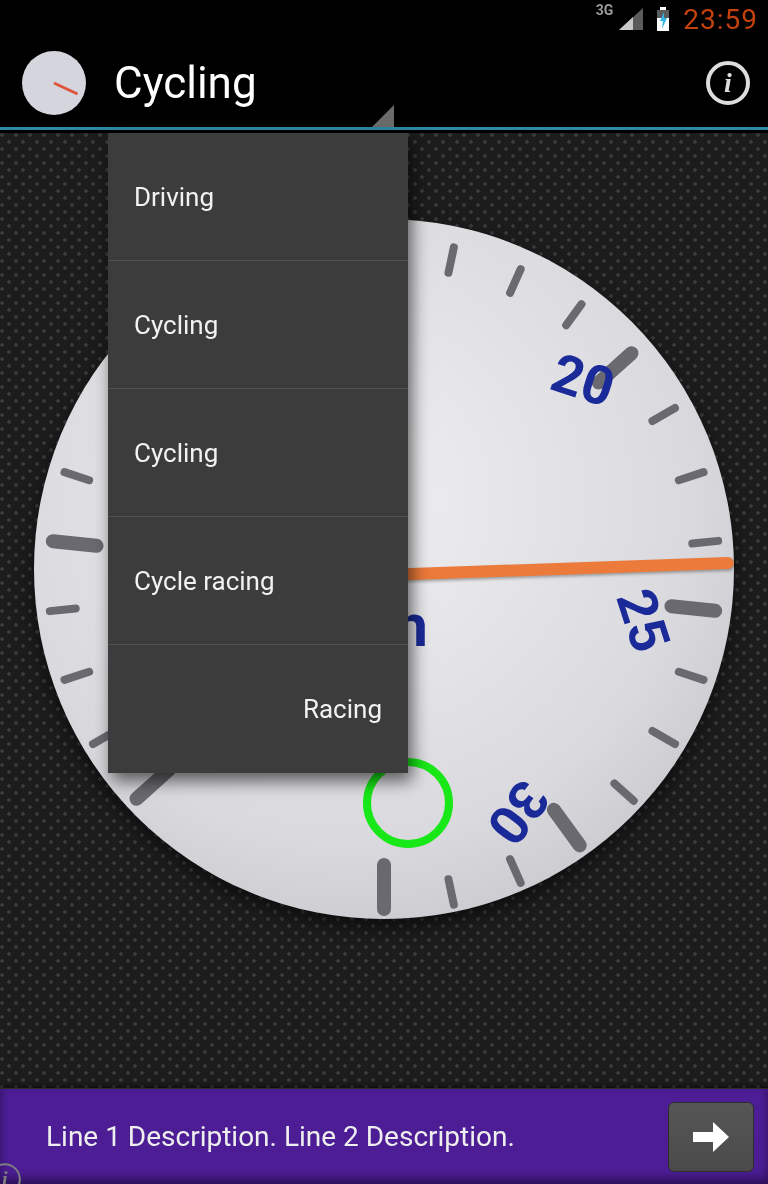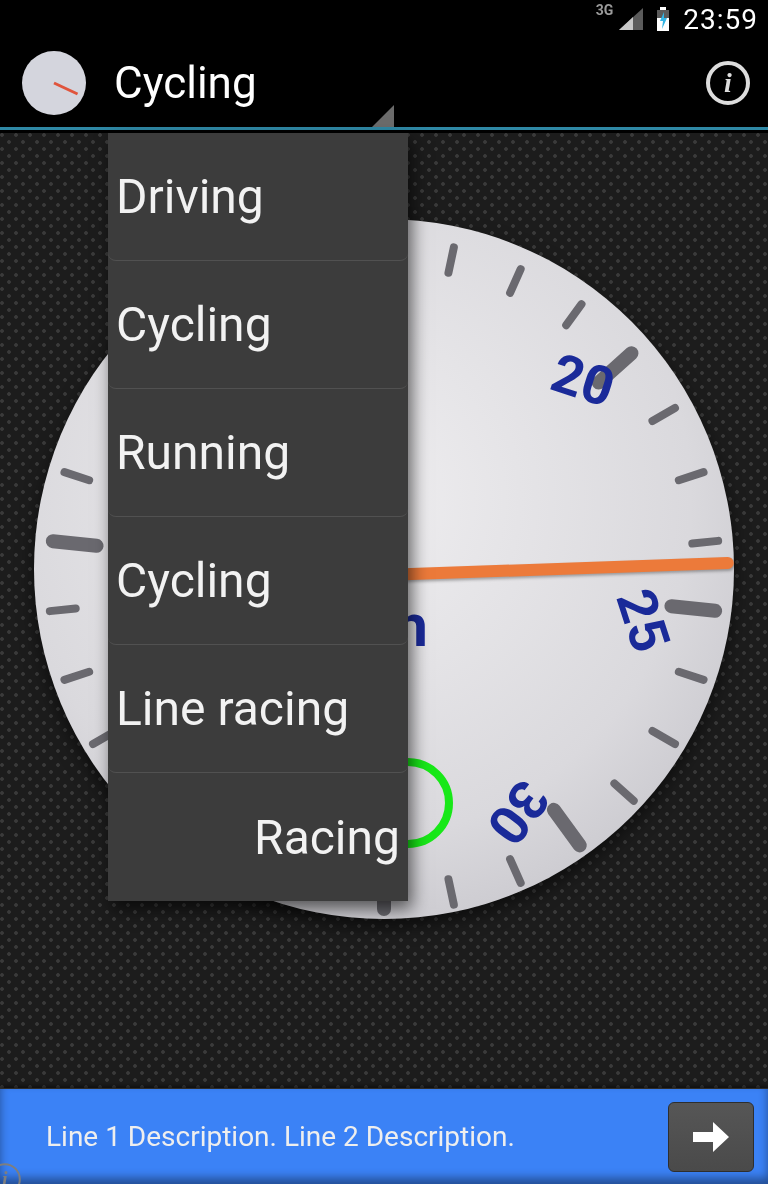--- a/index.html
+++ b/index.html
@@ -18,21 +18,21 @@
     display: flex; justify-content: flex-end; align-items: center;
     padding: 0 10px; gap: 12px;
     font-size: 28px;
   }
   .status-3g {
     color: #9a9a9a; font-size: 14px; font-weight: bold;
     align-self: flex-start; margin-top: 2px; margin-right: -6px;
   }
   .sig { width: 24px; height: 22px; }
   .batt { width: 16px; height: 24px; }
-  .clock { color: #ffffff; font-size: 28px; letter-spacing: 1px; }
+  .clock { color: #c2410c; font-size: 28px; letter-spacing: 1px; }
 
   
   .action-bar {
     height: 92px;
     display: flex; align-items: center;
     padding: 0 18px 0 22px;
     border-bottom: 3px solid #2f88a5;
     position: relative;
     background:#000;
   }
@@ -117,32 +117,31 @@
   .dropdown{
     position:absolute; left:108px; top:133px;
     width:300px;
     background:#3c3c3c;
     box-shadow: 4px 8px 16px rgba(0,0,0,.6);
     z-index:50;
   }
   .dd-item{
     height:128px;
     display:flex; align-items:center;
-    padding:0 8px;
-    font-size:48px; font-weight:400;
+    padding:0 26px;
+    font-size:26px; font-weight:400;
     border-bottom:1px solid #515151;
     color:#f2f2f2;
-    border-radius:8px;
   }
   .dd-item:last-child{border-bottom:none;justify-content:flex-end;}
 
   
   .footer{
     position:absolute; left:0; right:0; bottom:0; height:96px;
-    background:#3b82f6;
+    background:#4c1d95;
     border-top:1px solid #2c2c2c;
     display:flex; align-items:center;
     padding:0 14px 0 46px;
     box-shadow: 0 -6px 10px rgba(0,0,0,.4) inset, 0 -2px 4px rgba(0,0,0,.5);
   }
   .footer-text{ font-size:28px; color:#eee; }
   .next-btn{
     margin-left:auto;
     width:86px; height:70px;
     background:linear-gradient(#565656,#4a4a4a);
@@ -223,27 +222,24 @@
 </div>
 
 <div class="dropdown">
   <div class="dd-item">
       <span>Driving</span>
     </div>
   <div class="dd-item">
       <span>Cycling</span>
     </div>
   <div class="dd-item">
-      <span>Running</span>
-    </div>
-  <div class="dd-item">
       <span>Cycling</span>
     </div>
   <div class="dd-item">
-      <span>Line racing</span>
+      <span>Cycle racing</span>
     </div>
   <div class="dd-item">
       <span>Racing</span>
     </div>
 </div>
 
 <div class="footer">
   <span class="footer-text">Line 1 Description. Line 2 Description.</span>
   <div class="next-btn">
     <svg width="40" height="34" viewBox="0 0 40 34">

